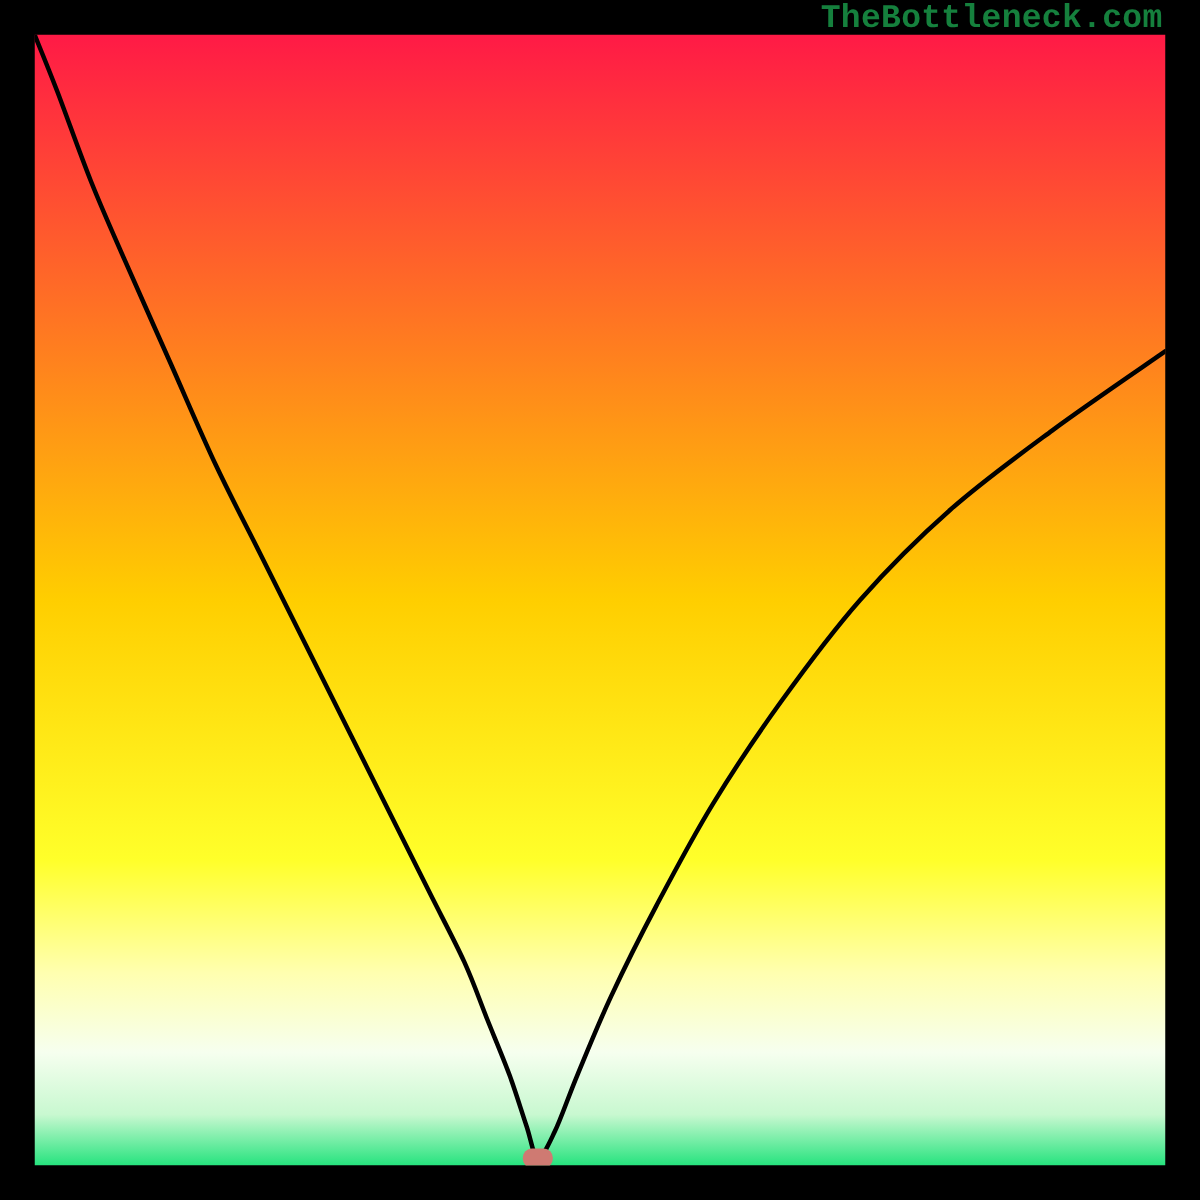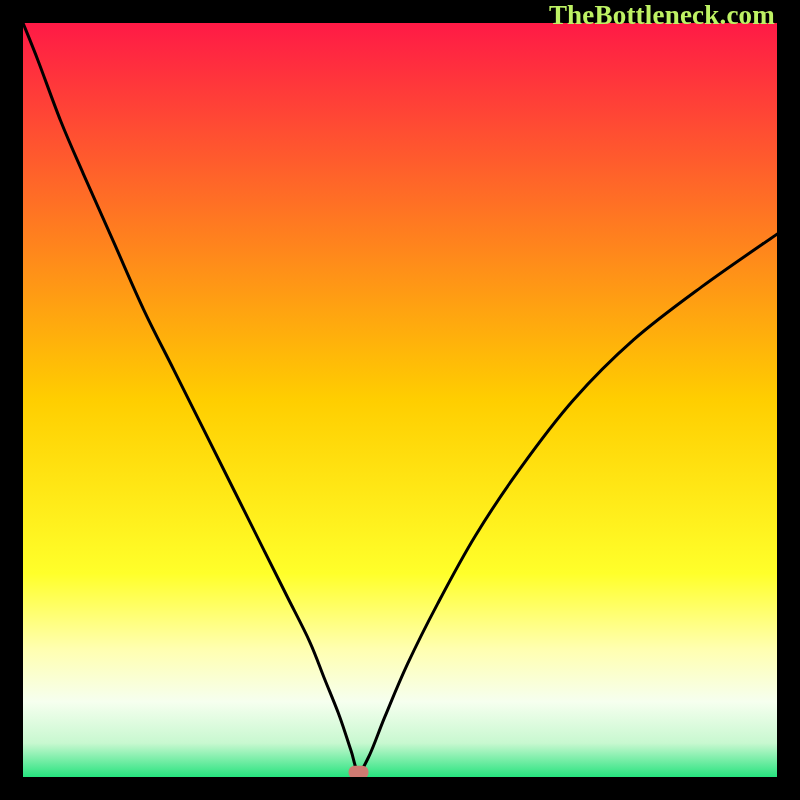--- a/index.html
+++ b/index.html
@@ -22,24 +22,24 @@
     position: absolute;
     left: 0;
     top: 0;
     width: 754px;
     height: 754px;
   }
   .watermark {
     position: absolute;
     top: 0px;
     right: 25px;
-    font-family: Liberation Serif, serif;
-    font-size: 27px;
+    font-family: Liberation Mono, monospace;
+    font-size: 22px;
     font-weight: 600;
-    color: #bef264;
+    color: #15803d;
     letter-spacing: 0.2px;
   }
   svg { display: block; }
 </style>
 </head>
 <body>
 
 <div class="frame">
   <svg class="plot-area" viewBox="0 0 754 754" preserveAspectRatio="none">
     <defs>

